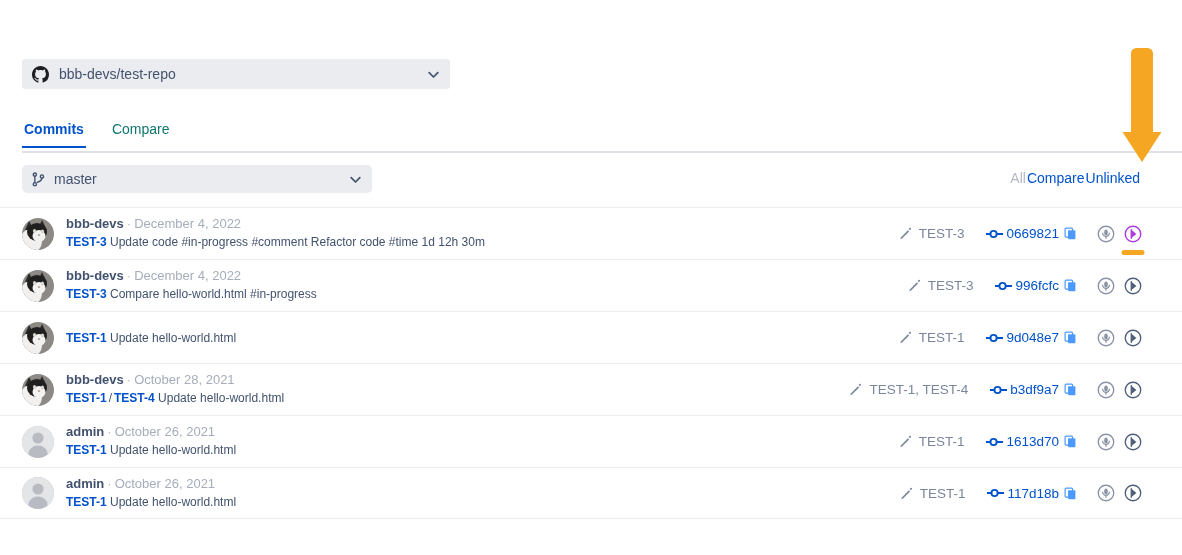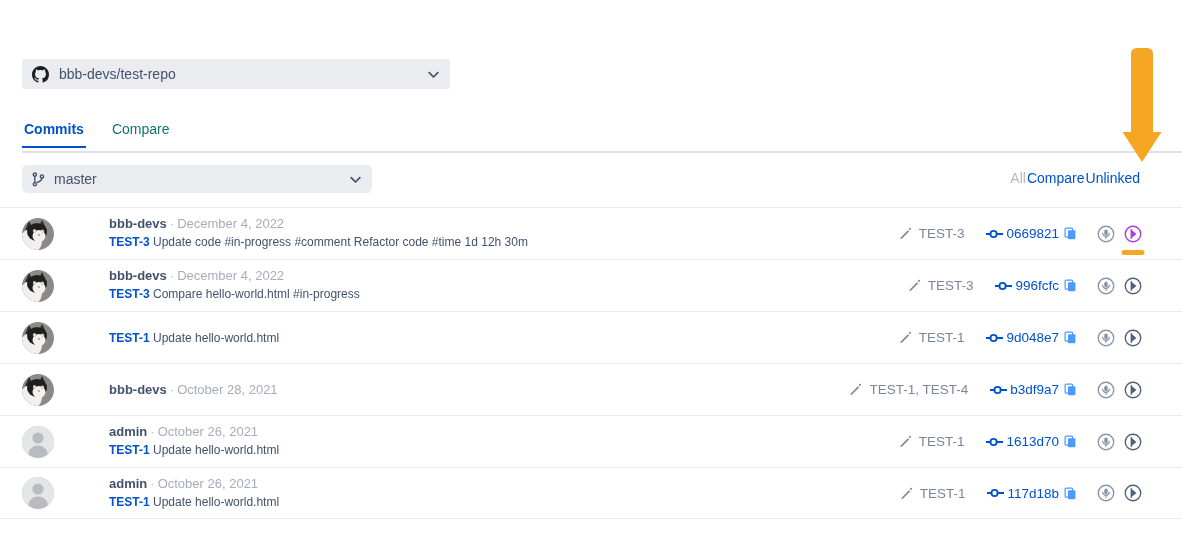--- a/index.html
+++ b/index.html
@@ -113,21 +113,20 @@
     left: 0; top: 207px;
     width: 1182px;
   }
   .commit-row {
     position: relative;
     height: 52px;
     border-top: 1px solid #ebecf0;
     display: flex;
     align-items: center;
     padding: 0 40px 0 22px;
-    gap: 43px;
   }
   .commit-row:last-child { border-bottom: 1px solid #ebecf0; }
 
   .avatar {
     flex: 0 0 auto;
     width: 32px; height: 32px;
     border-radius: 50%;
     overflow: hidden;
     margin-right: 12px;
     background: #c1c7d0;
@@ -497,20 +496,24 @@
             <ellipse cx="12.5" cy="13" rx="1.6" ry="2" fill="#d8d4cf"></ellipse>
             <ellipse cx="20.5" cy="13.5" rx="1.6" ry="2" fill="#d8d4cf"></ellipse>
             <ellipse cx="17" cy="17" rx="1.3" ry="1" fill="#b7a9a0"></ellipse>
           </g>
         </svg>
       </div>
       <div class="commit-main">
         <div class="commit-line1">
           <span class="author">bbb-devs</span><span class="dot-sep">·</span><span class="date">October 28, 2021</span>
         </div>
+        <div class="commit-line2">
+          <span class="issue-key">TEST-1</span><span class="key-slash">/</span><span class="issue-key">TEST-4</span>
+          <span>Update hello-world.html</span>
+        </div>
       </div>
       <div class="commit-right">
         <div class="issues-cell">
           <span class="pencil">
             <svg width="13" height="13" viewBox="0 0 14 14" aria-hidden="true">
               <path d="M2 11.2l-.6 1.9 1.9-.6 7.6-7.6-1.3-1.3L2 11.2z" fill="#7a869a"></path>
               <path d="M10.4 2.1l1.3 1.3 1-1a.9.9 0 0 0 0-1.3.9.9 0 0 0-1.3 0l-1 1z" fill="#7a869a"></path>
             </svg>
           </span>
           <span>TEST-1, TEST-4</span>

